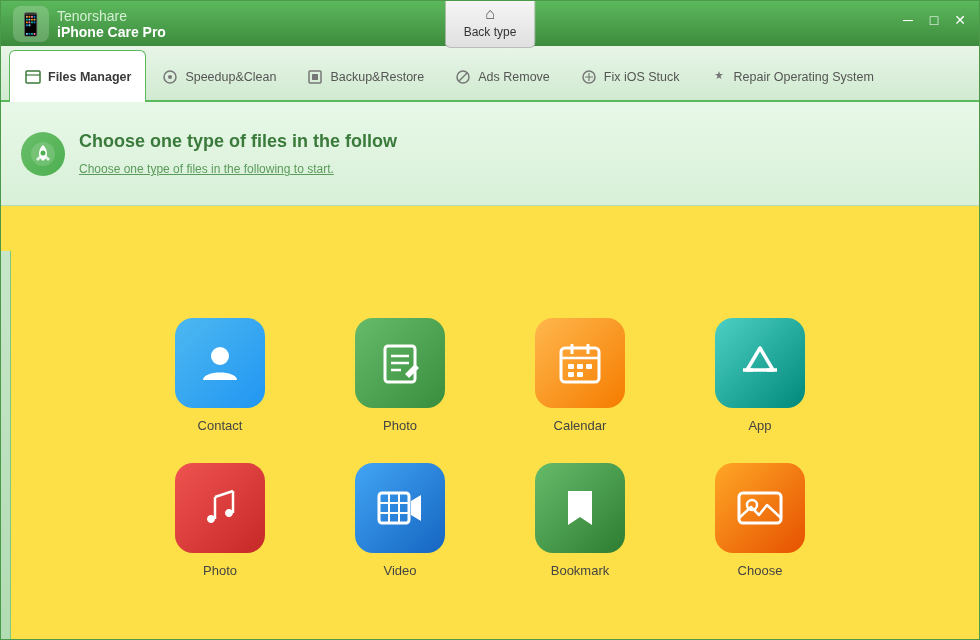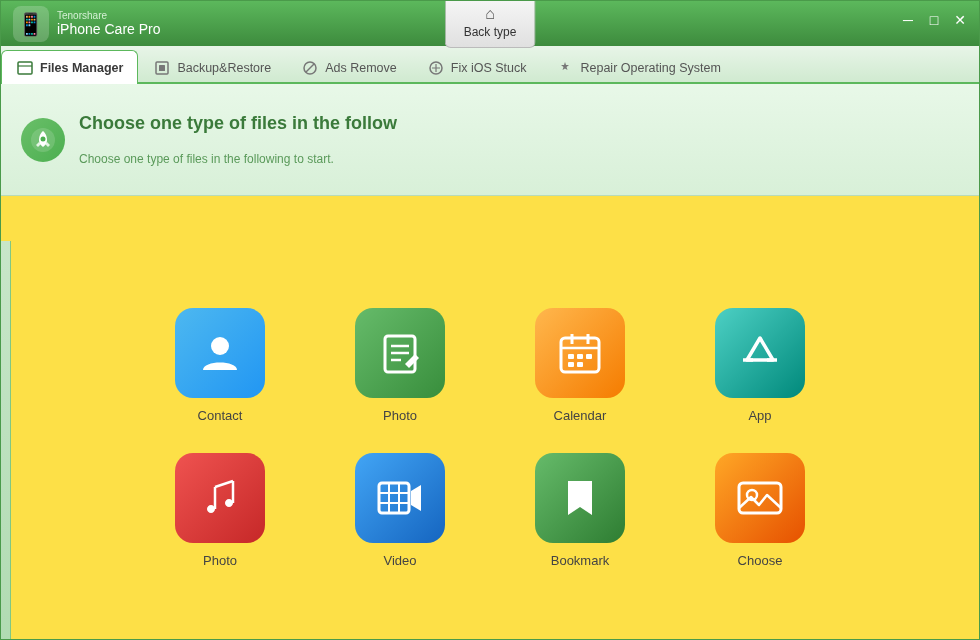--- a/index.html
+++ b/index.html
@@ -29,27 +29,27 @@
     .logo-icon {
       width: 36px;
       height: 36px;
     }
     .title-bar-text {
       display: flex;
       flex-direction: column;
     }
     .title-brand {
       color: #d4f0d4;
-      font-size: 10px;
+      font-size: 14px;
       font-weight: normal;
     }
     .title-product {
       color: white;
       font-size: 14px;
-      font-weight: normal;
+      font-weight: bold;
       text-align: center;
     }
 
     
     .back-home-btn {
       position: absolute;
       left: 50%;
       transform: translateX(-50%);
       top: 0;
       background: linear-gradient(180deg, #f5f5f5 0%, #e0e0e0 100%);
@@ -94,22 +94,23 @@
       color: white;
       font-size: 14px;
     }
 
     
     .tab-bar {
       background: linear-gradient(180deg, #e8f5e8 0%, #d0ead0 100%);
       border-bottom: 2px solid #5cb85c;
       display: flex;
       align-items: stretch;
-      height: 38px;
+      height: 56px;
       padding-top: 4px;
+      padding-left: 8px;
     }
     .tab {
       display: flex;
       align-items: center;
       gap: 6px;
       padding: 0 14px;
       cursor: pointer;
       font-size: 12.5px;
       color: #555;
       border-radius: 6px 6px 0 0;
@@ -153,21 +154,22 @@
       font-size: 22px;
     }
     .banner-text h2 {
       color: #3a7a3a;
       font-size: 18px;
       font-weight: bold;
     }
     .banner-text p {
       color: #5a9a5a;
       font-size: 12px;
-      margin-top: 18px;
+      margin-top: 10px;
+      text-decoration: underline;
     }
 
     
     .main-content {
       background: #fde047;
       flex: 1;
       display: flex;
       flex-direction: column;
       align-items: center;
       justify-content: center;
@@ -270,20 +272,29 @@
       <svg width="16" height="16" viewBox="0 0 16 16">
           <rect x="1" y="2" width="14" height="12" rx="1" fill="none" stroke="#3a7a3a" stroke-width="1.5"></rect>
           <line x1="1" y1="6" x2="15" y2="6" stroke="#3a7a3a" stroke-width="1.2"></line>
         </svg>
     </span>
     <span>Files Manager</span>
   </div>
   <div class="tab">
     <span class="tab-icon">
       <svg width="16" height="16" viewBox="0 0 16 16">
+          <circle cx="8" cy="8" r="6" fill="none" stroke="#777" stroke-width="1.5"></circle>
+          <circle cx="8" cy="8" r="2" fill="#777"></circle>
+        </svg>
+    </span>
+    <span>Speedup&amp;Clean</span>
+  </div>
+  <div class="tab">
+    <span class="tab-icon">
+      <svg width="16" height="16" viewBox="0 0 16 16">
           <rect x="2" y="2" width="12" height="12" rx="1" fill="none" stroke="#777" stroke-width="1.5"></rect>
           <rect x="5" y="5" width="6" height="6" fill="#777" rx="0.5"></rect>
         </svg>
     </span>
     <span>Backup&amp;Restore</span>
   </div>
   <div class="tab">
     <span class="tab-icon">
       <svg width="16" height="16" viewBox="0 0 16 16">
           <circle cx="8" cy="8" r="6" fill="none" stroke="#777" stroke-width="1.5"></circle>

